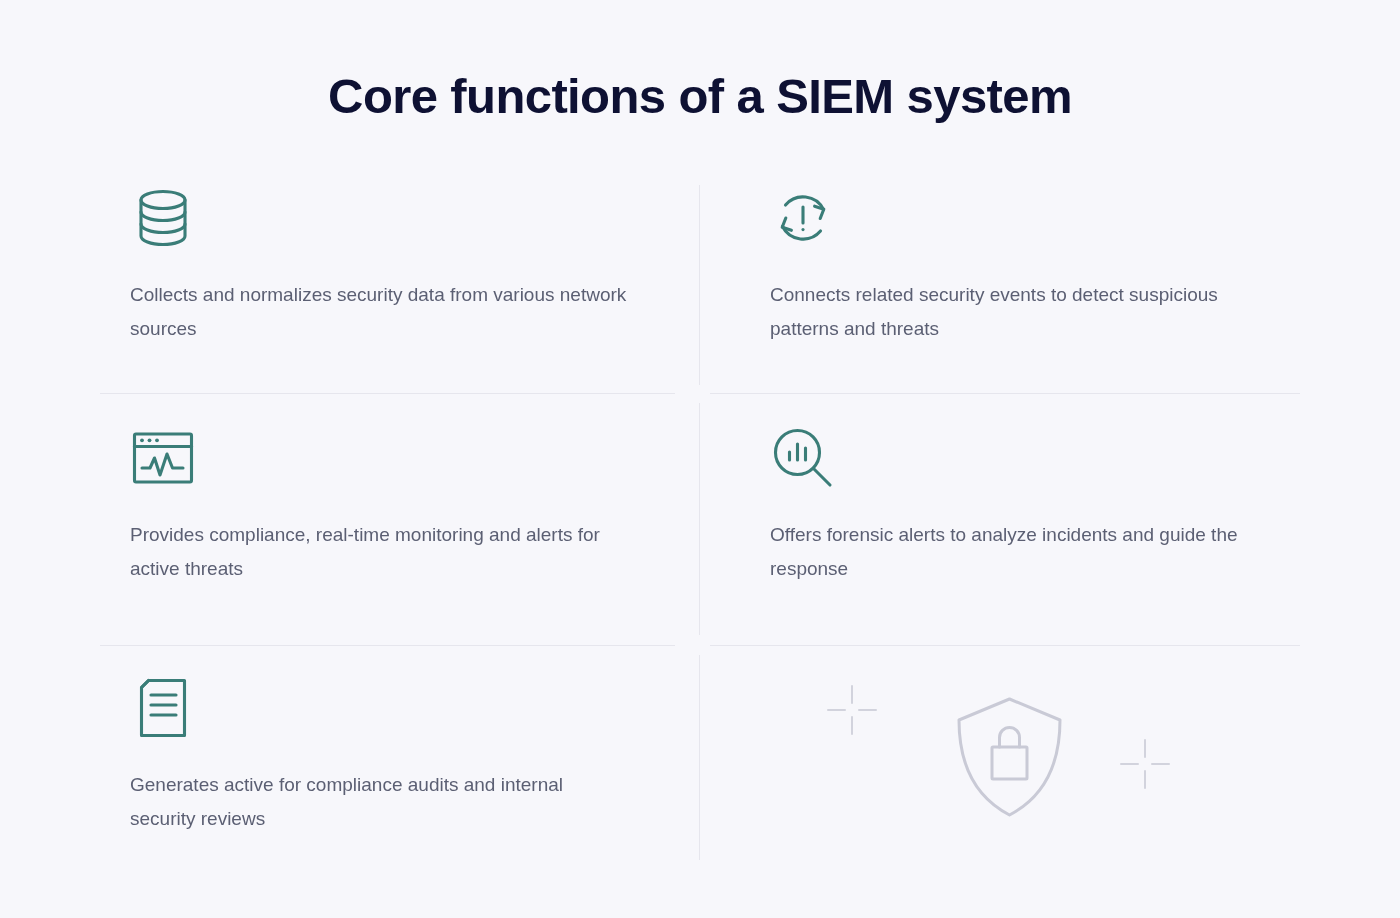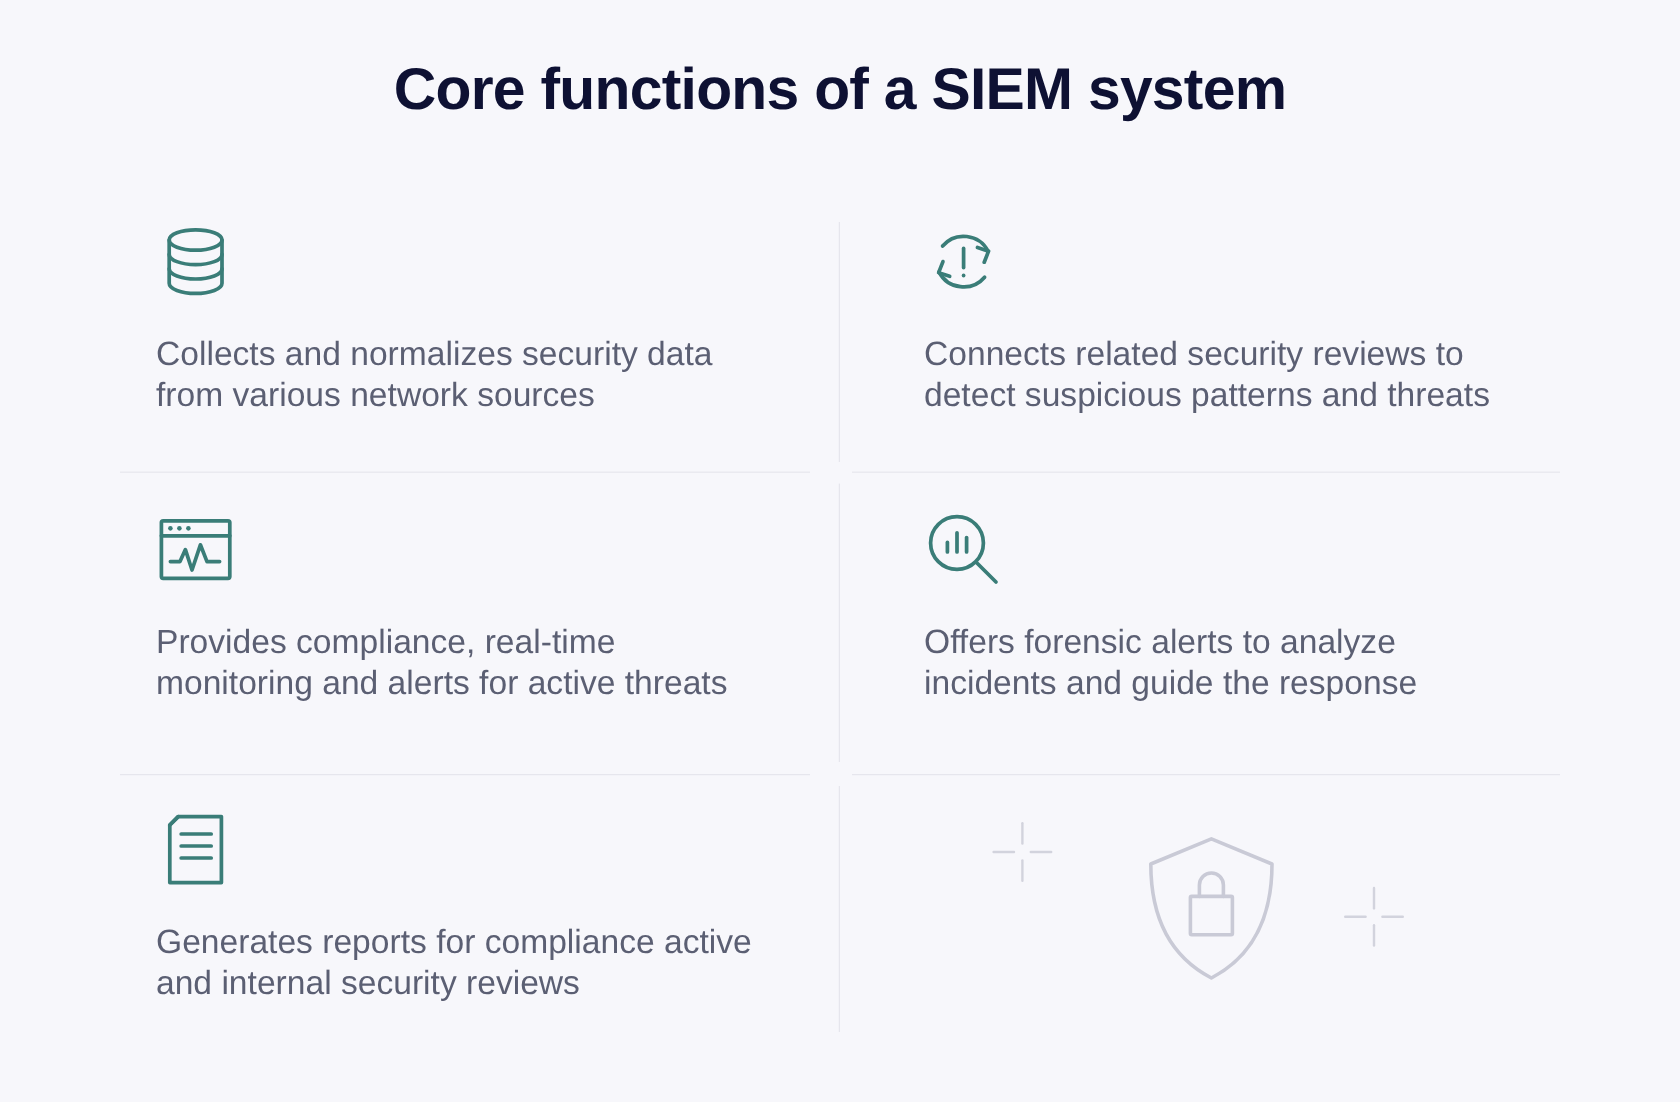--- a/index.html
+++ b/index.html
@@ -19,21 +19,21 @@
   .page {
     position: relative;
     width: 1400px;
     height: 918px;
     box-sizing: border-box;
   }
 
   
   .title {
     position: absolute;
-    top: 44px;
+    top: 65px;
     left: 0;
     width: 1400px;
     text-align: center;
     font-size: 49px;
     line-height: 62px;
     font-weight: 700;
     letter-spacing: -0.6px;
     color: #0e1133;
     font-family: "Liberation Sans", sans-serif;
   }
@@ -64,21 +64,21 @@
     width: 66px;
     height: 66px;
     display: block;
   }
   .icon-wrap svg {
     display: block;
   }
 
   .cell-text {
     margin-top: 27px;
-    font-size: 28px;
+    font-size: 19px;
     line-height: 34px;
     color: #5b5f73;
     max-width: 500px;
     font-family: "Liberation Sans", sans-serif;
     white-space: pre-line;
   }
 
   
   .divider-h {
     position: absolute;
@@ -157,21 +157,21 @@
       <span class="icon-wrap">
         <svg width="66" height="66" viewBox="0 0 66 66" fill="none" stroke="#3a7d78" stroke-width="3.1" stroke-linecap="round" stroke-linejoin="round">
           <path d="M12.5 41.5 A23 23 0 0 0 50.5 46"></path>
           <path d="M53.5 24.5 A23 23 0 0 0 15.5 20"></path>
           <polyline points="50.2,33.5 53.8,24.3 44.6,21.2"></polyline>
           <polyline points="15.8,33.0 12.2,42.2 21.4,45.3"></polyline>
           <line x1="33" y1="22" x2="33" y2="38"></line>
           <line x1="33" y1="44.5" x2="33" y2="44.6"></line>
         </svg>
       </span>
-      <div class="cell-text">Connects related security reviews to detect suspicious patterns and threats</div>
+      <div class="cell-text">Connects related security events to detect suspicious patterns and threats</div>
     </div>
 
     <div class="cell">
       <span class="icon-wrap">
         <svg width="66" height="66" viewBox="0 0 66 66" fill="none" stroke="#3a7d78" stroke-width="3.1" stroke-linecap="round" stroke-linejoin="round">
           <rect x="4.5" y="9" width="57" height="48" rx="1.5"></rect>
           <line x1="4.5" y1="21.5" x2="61.5" y2="21.5"></line>
           <circle cx="12" cy="15.3" r="1.9" fill="#3a7d78" stroke="none"></circle>
           <circle cx="19.5" cy="15.3" r="1.9" fill="#3a7d78" stroke="none"></circle>
           <circle cx="27" cy="15.3" r="1.9" fill="#3a7d78" stroke="none"></circle>
@@ -197,21 +197,21 @@
     <div class="cell">
       <span class="icon-wrap">
         <svg width="66" height="66" viewBox="0 0 66 66" fill="none" stroke="#3a7d78" stroke-width="3.1" stroke-linecap="round" stroke-linejoin="round">
           <path d="M18.5 5.5 H54.5 V60.5 H11.5 V12.5 Z"></path>
           <path d="M18.5 5.5 L11.5 12.5"></path>
           <line x1="21" y1="20" x2="46" y2="20"></line>
           <line x1="21" y1="30" x2="46" y2="30"></line>
           <line x1="21" y1="40" x2="46" y2="40"></line>
         </svg>
       </span>
-      <div class="cell-text">Generates reports for compliance active and internal security reviews</div>
+      <div class="cell-text">Generates active for compliance audits and internal security reviews</div>
     </div>
 
     <div class="cell right"></div>
 
   </div>
 
   <div class="deco">
     <span class="plus-a">
       <svg width="60" height="60" viewBox="0 0 60 60" fill="none" stroke="#d2d3dd" stroke-width="2" stroke-linecap="round">
         <line x1="30" y1="6" x2="30" y2="23"></line>

